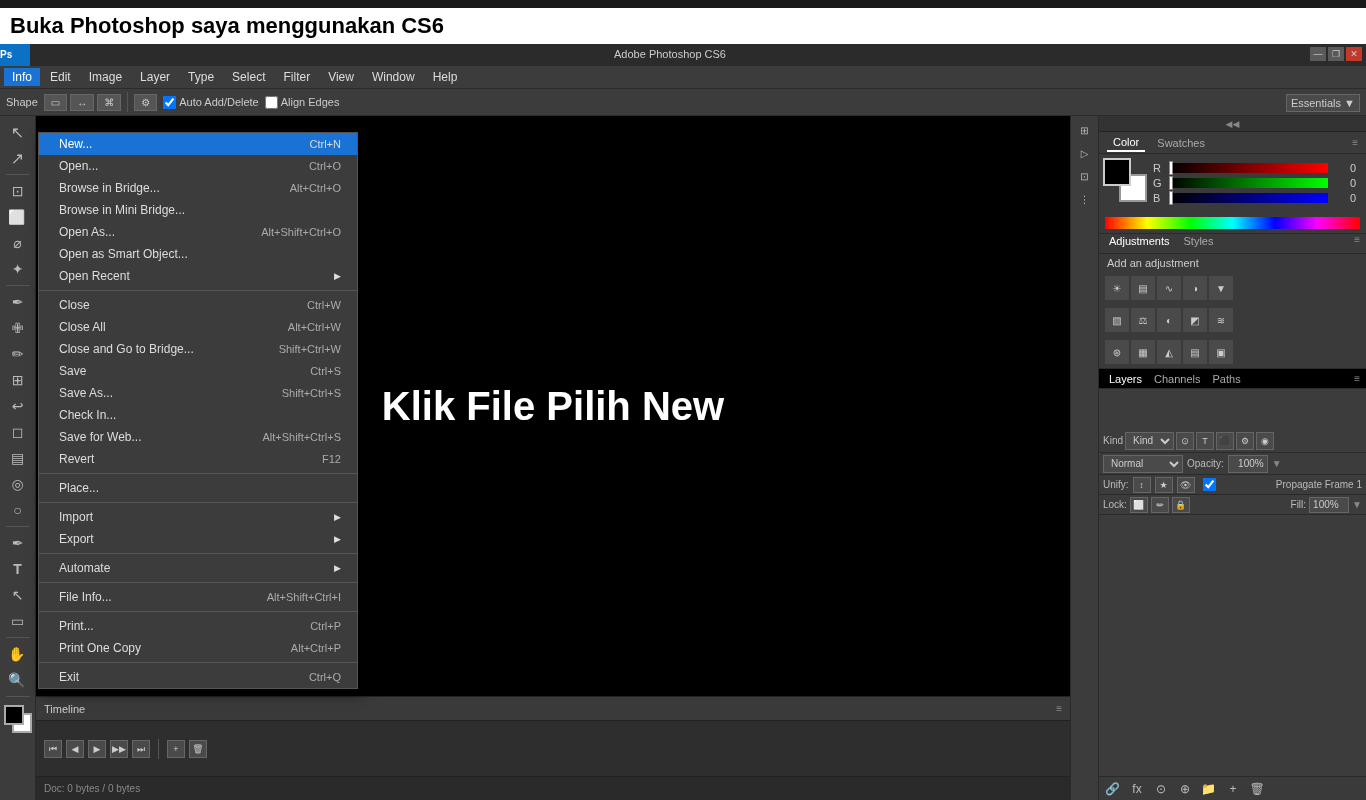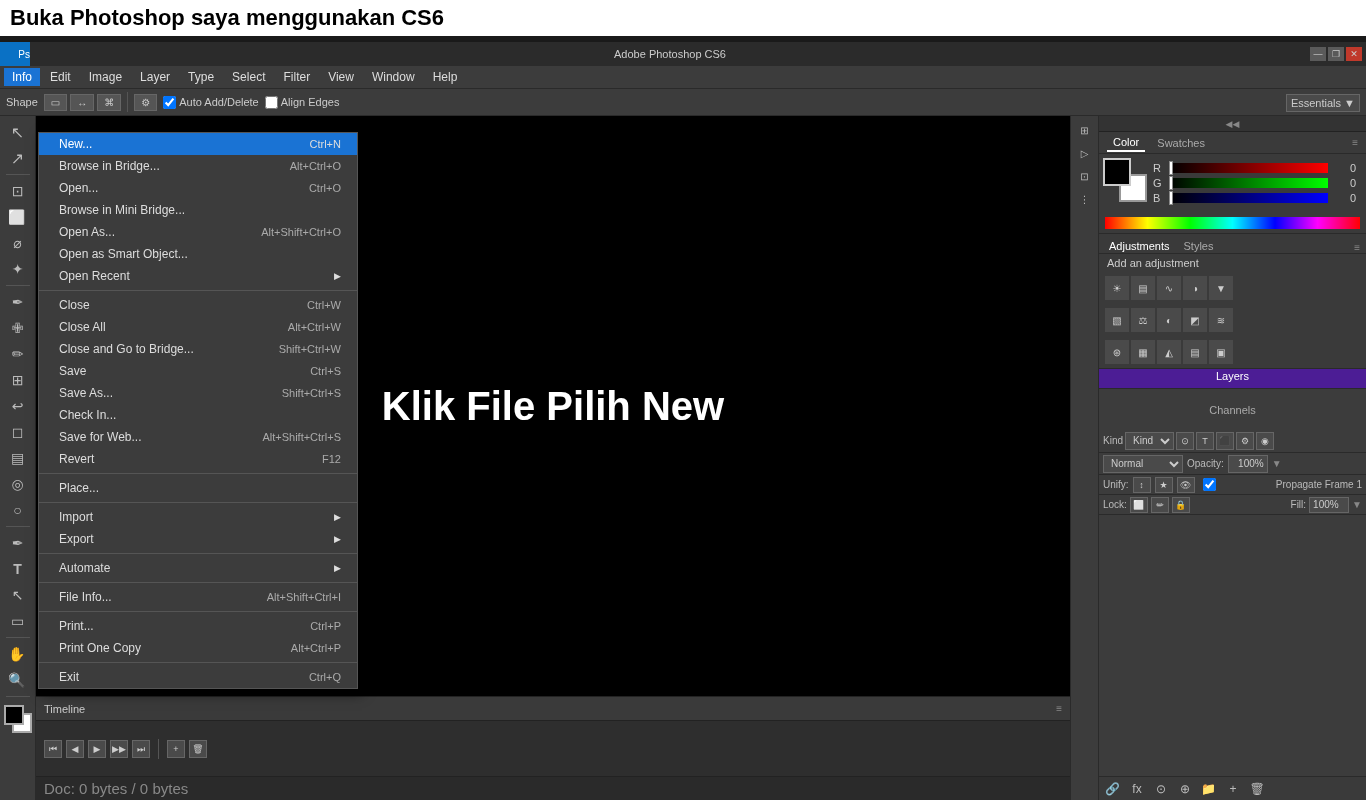--- a/index.html
+++ b/index.html
@@ -29,24 +29,24 @@
       display: flex;
       align-items: center;
       justify-content: space-between;
     }
     .ps-logo {
       width: 30px;
       height: 24px;
       background: #0a71c5;
       display: flex;
       align-items: center;
-      justify-content: flex-end;
+      justify-content: flex-start;
       color: #fff;
       font-size: 10px;
-      font-weight: normal;
+      font-weight: bold;
     }
     .ps-title-text {
       color: #ccc;
       font-size: 11px;
       flex: 1;
       text-align: center;
     }
     .ps-window-controls {
       display: flex;
       gap: 2px;
@@ -264,21 +264,21 @@
     }
 
     
     .adjustments-panel {
       border-top: 1px solid #2a2a2a;
     }
     .adj-header {
       height: 20px;
       background: #3a3a3a;
       display: flex;
-      align-items: flex-end;
+      align-items: flex-start;
       padding: 0 6px;
       gap: 6px;
       border-bottom: 1px solid #2a2a2a;
     }
     .adj-tab {
       font-size: 11px;
       color: #aaa;
       padding: 1px 4px;
       cursor: pointer;
     }
@@ -307,27 +307,26 @@
 
     
     .layers-panel {
       border-top: 1px solid #2a2a2a;
       flex: 1;
       display: flex;
       flex-direction: column;
     }
     .layers-header {
       height: 20px;
-      background: #4c1d95;
+      background: #000000;
       display: flex;
       align-items: center;
       padding: 0 6px;
-      gap: 20px;
+      gap: 4px;
       border-bottom: 1px solid #2a2a2a;
-      flex-direction: column;
     }
     .layers-tab {
       font-size: 11px;
       color: #aaa;
       padding: 1px 4px;
       cursor: pointer;
     }
     .layers-tab.active {
       color: #fff;
     }
@@ -566,21 +565,21 @@
       align-items: flex-start;
     }
     .spectrum-row {
       padding: 2px 6px 4px;
       background: #3a3a3a;
     }
   </style>
 </head>
 <body>
 
-<div style="position:absolute;top:0;left:0;width:1366px;background:#fff;font-size:22px;font-weight:bold;padding:5px 10px;color:#000;z-index:999;">
+<div style="position:absolute;top:8px;left:0;width:1366px;background:#fff;font-size:22px;font-weight:bold;padding:5px 10px;color:#000;z-index:999;">
   <span>Buka Photoshop saya menggunakan CS6</span>
 </div>
 
 <div class="ps-window">
 
   <div class="ps-titlebar">
     <div class="ps-logo">
       <span>Ps</span>
     </div>
     <span class="ps-title-text">Adobe Photoshop CS6</span>
@@ -685,21 +684,21 @@
           <button class="timeline-btn">▶</button>
           <button class="timeline-btn">▶▶</button>
           <button class="timeline-btn">⏭</button>
           <div style="width:1px;height:20px;background:#555;margin:0 4px;"></div>
           <button class="timeline-btn">+</button>
           <button class="timeline-btn">🗑</button>
         </div>
       </div>
 
       <div style="height:24px;background:#2a2a2a;display:flex;align-items:center;padding:0 8px;gap:6px;border-top:1px solid #222;">
-        <span style="font-size:15px;color:#888;">Doc: 0 bytes / 0 bytes</span>
+        <span style="font-size:10px;color:#888;">Doc: 0 bytes / 0 bytes</span>
       </div>
 
     </div>
 
     <div class="ps-right-strip">
       <button class="strip-btn" style="font-size:10px;">⊞</button>
       <button class="strip-btn" style="font-size:10px;">▷</button>
       <button class="strip-btn" style="font-size:10px;">⊡</button>
       <button class="strip-btn" style="font-size:10px;">⋮</button>
     </div>
@@ -846,26 +845,26 @@
 
     </div>
   </div>
 
   <div class="file-menu-dropdown">
     <div class="dropdown-item active-item">
       <span>New...</span>
       <span class="dropdown-shortcut">Ctrl+N</span>
     </div>
     <div class="dropdown-item">
+      <span>Open...</span>
+      <span class="dropdown-shortcut">Ctrl+O</span>
+    </div>
+    <div class="dropdown-item">
       <span>Browse in Bridge...</span>
       <span class="dropdown-shortcut">Alt+Ctrl+O</span>
-    </div>
-    <div class="dropdown-item">
-      <span>Open...</span>
-      <span class="dropdown-shortcut">Ctrl+O</span>
     </div>
     <div class="dropdown-item">
       <span>Browse in Mini Bridge...</span>
     </div>
     <div class="dropdown-item">
       <span>Open As...</span>
       <span class="dropdown-shortcut">Alt+Shift+Ctrl+O</span>
     </div>
     <div class="dropdown-item">
       <span>Open as Smart Object...</span>

